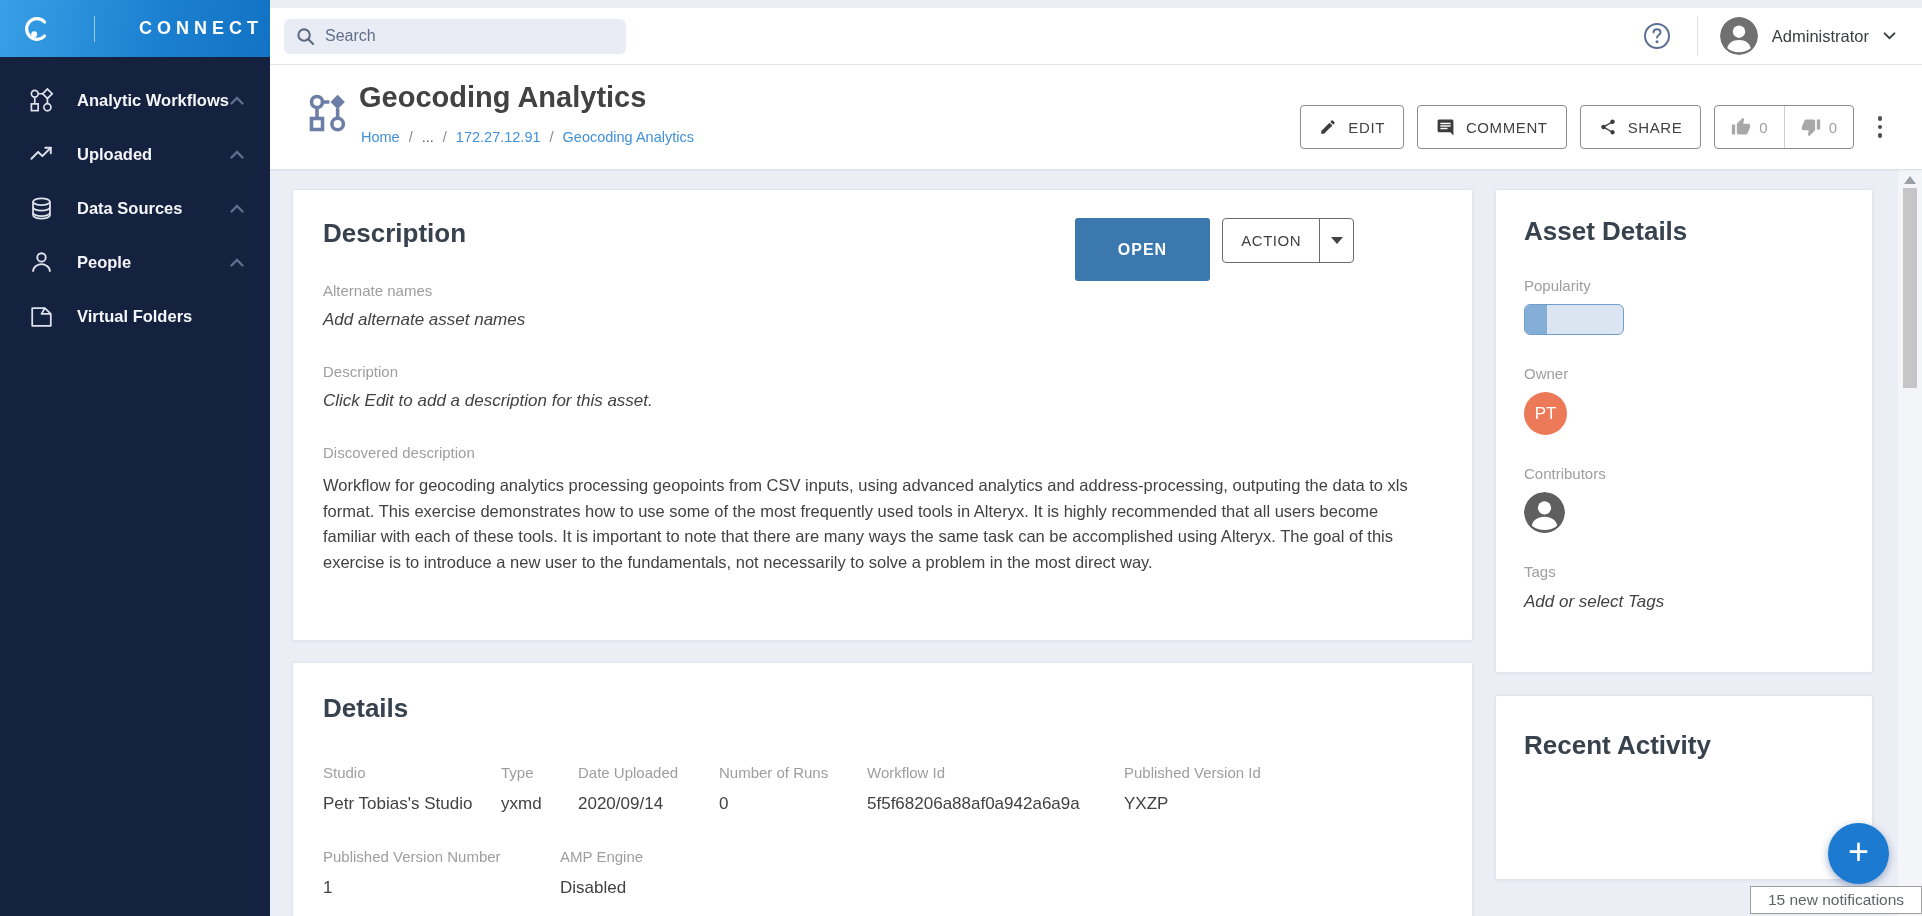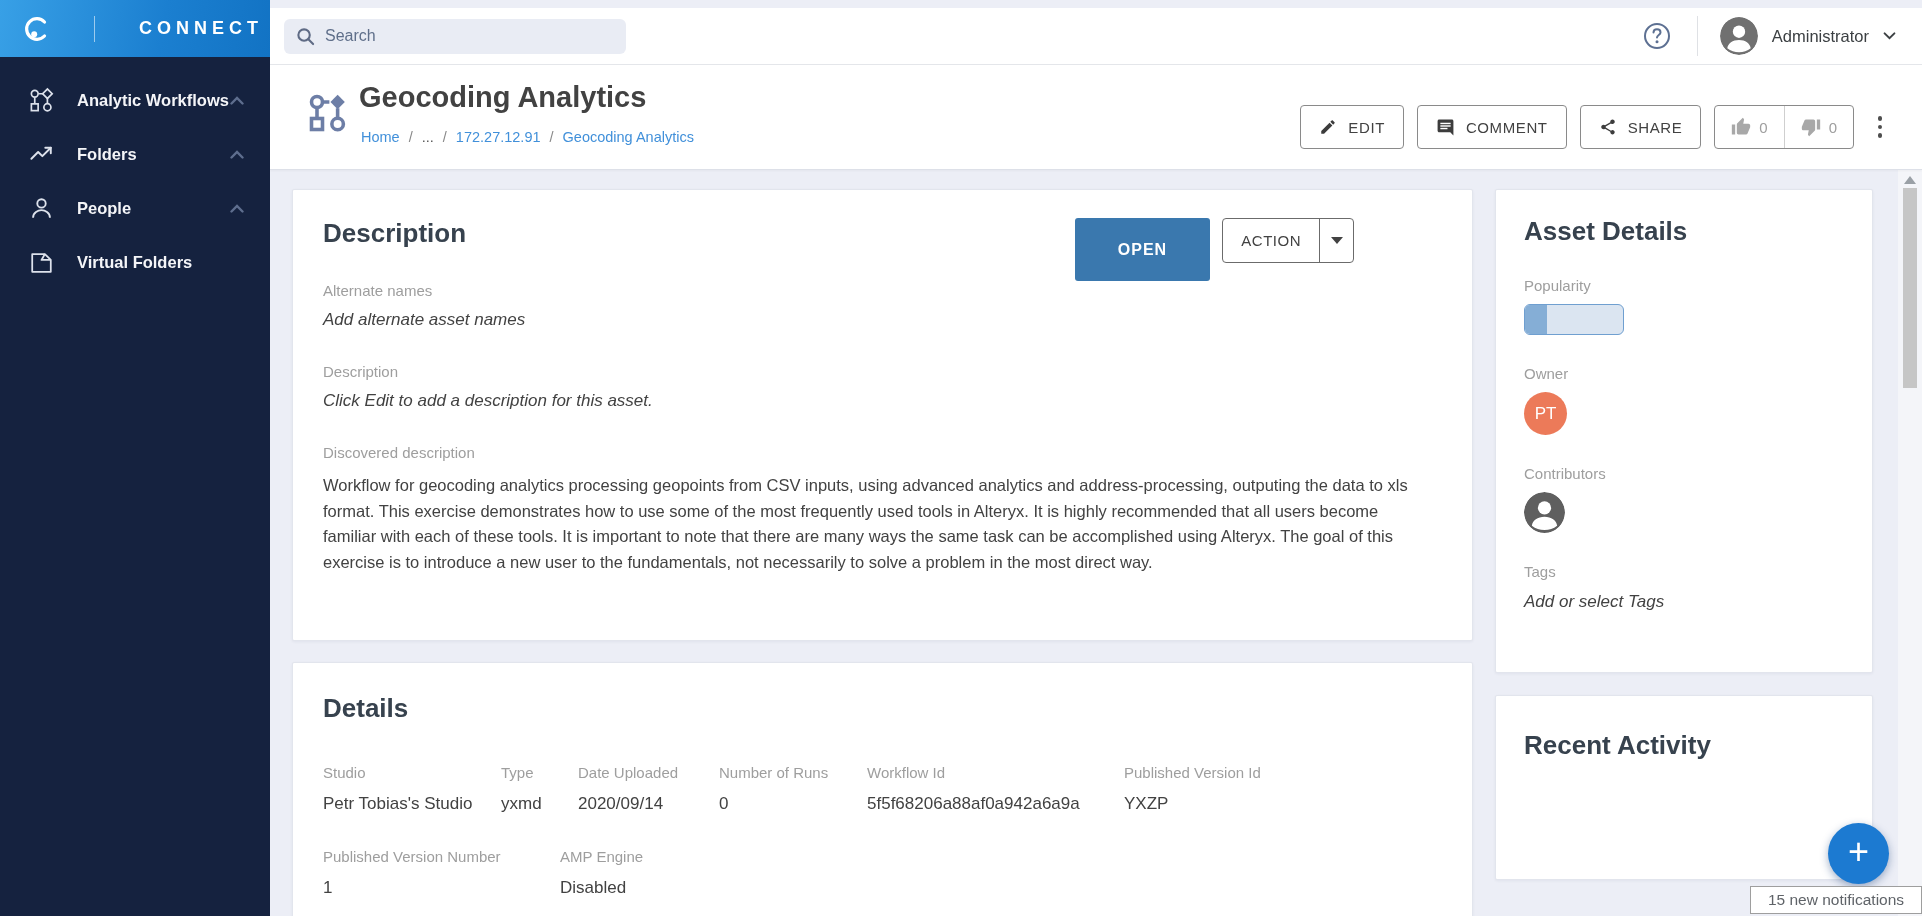--- a/index.html
+++ b/index.html
@@ -148,26 +148,38 @@
         <svg class="nav-chevron" viewBox="0 0 14 9" fill="none" stroke="#5e6e8e" stroke-width="2.4" stroke-linecap="round">
             <path d="M1.5 7.5 L7 2 L12.5 7.5"></path>
           </svg>
       </div>
 
       <div class="nav-item">
         <svg class="nav-icon" viewBox="0 0 32 32" fill="none" stroke="#dde2ec" stroke-width="2.3" stroke-linecap="round" stroke-linejoin="round">
           <path d="M4 21 L12 13 L17 18 L27 8"></path>
           <path d="M20.5 8 H27 V14.5"></path>
         </svg>
-        <span class="nav-label">Folders</span>
+        <span class="nav-label">Uploaded</span>
         <svg class="nav-chevron" viewBox="0 0 14 9" fill="none" stroke="#5e6e8e" stroke-width="2.4" stroke-linecap="round">
             <path d="M1.5 7.5 L7 2 L12.5 7.5"></path>
           </svg>
       </div>
 
+      <div class="nav-item">
+        <svg class="nav-icon" viewBox="0 0 32 32" fill="none" stroke="#dde2ec" stroke-width="2.1">
+          <ellipse cx="16" cy="8" rx="10" ry="4"></ellipse>
+          <path d="M6 8 V24 C6 26.2 10.5 28 16 28 C21.5 28 26 26.2 26 24 V8"></path>
+          <path d="M6 14.5 C6 16.7 10.5 18.5 16 18.5 C21.5 18.5 26 16.7 26 14.5"></path>
+          <path d="M6 21 C6 23.2 10.5 25 16 25 C21.5 25 26 23.2 26 21"></path>
+        </svg>
+        <span class="nav-label">Data Sources</span>
+        <svg class="nav-chevron" viewBox="0 0 14 9" fill="none" stroke="#5e6e8e" stroke-width="2.4" stroke-linecap="round">
+            <path d="M1.5 7.5 L7 2 L12.5 7.5"></path>
+          </svg>
+      </div>
 
 
       <div class="nav-item">
         <svg class="nav-icon" viewBox="0 0 32 32" fill="none" stroke="#dde2ec" stroke-width="2.2">
           <circle cx="16" cy="10" r="5"></circle>
           <path d="M6 27 C6 20.5 12 18 16 18 C20 18 26 20.5 26 27"></path>
         </svg>
         <span class="nav-label">People</span>
         <svg class="nav-chevron" viewBox="0 0 14 9" fill="none" stroke="#5e6e8e" stroke-width="2.4" stroke-linecap="round">
             <path d="M1.5 7.5 L7 2 L12.5 7.5"></path>

